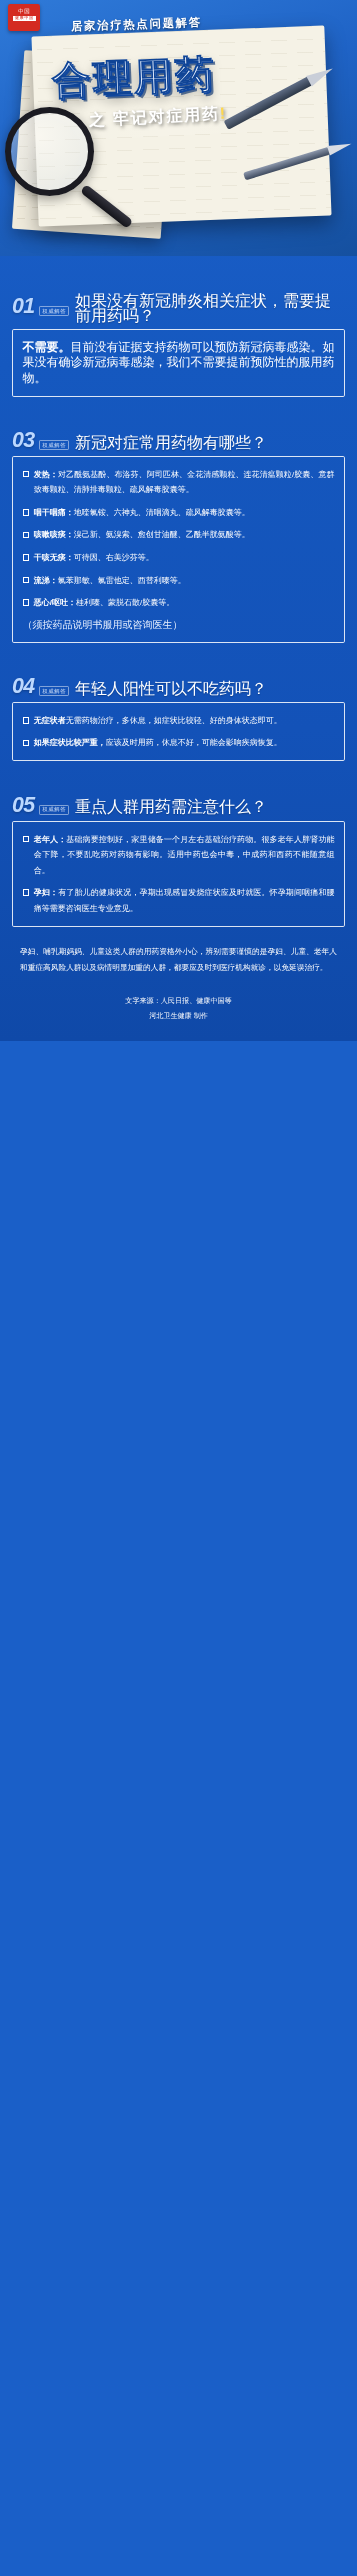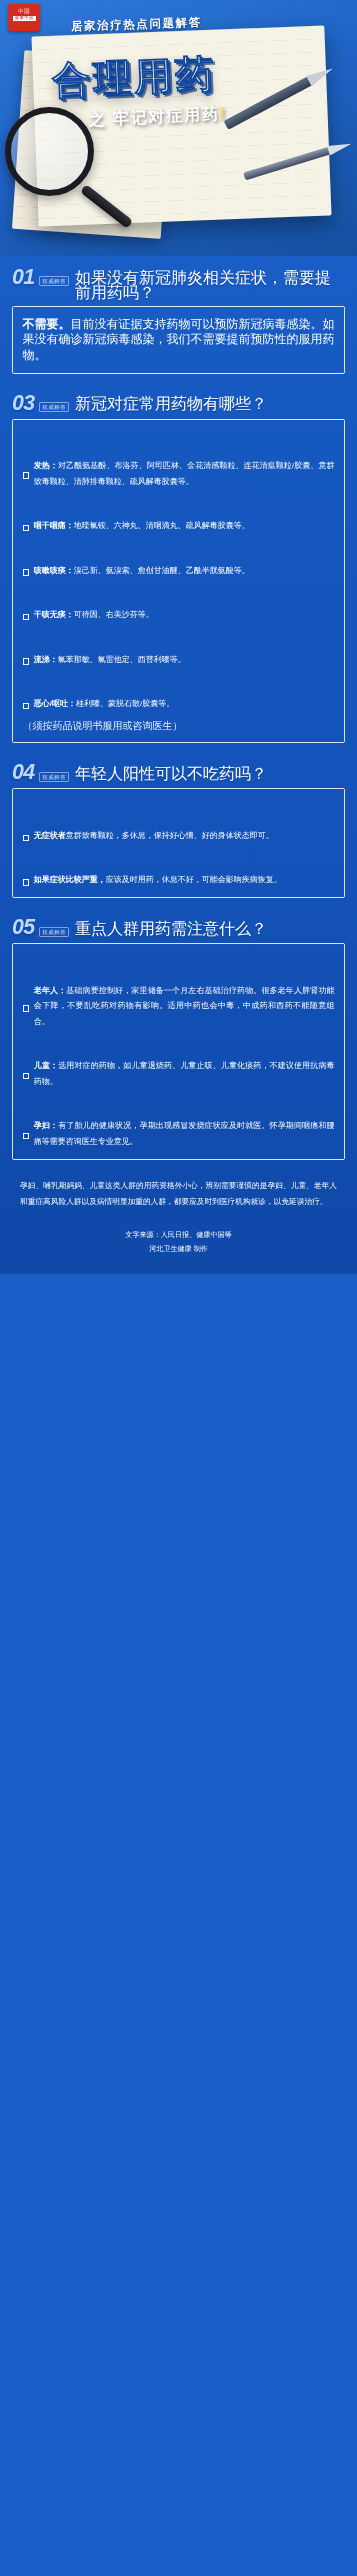--- a/index.html
+++ b/index.html
@@ -179,22 +179,23 @@
     left: 71px; top: 112px;
     width: 196px; height: 24px;
     background: linear-gradient(90deg, rgba(255,255,255,0), rgba(255,255,255,.10), rgba(255,255,255,0));
     transform: rotate(-3deg);
   }
 
   
   .section { padding: 0 12px; }
   .qhead {
     display: flex;
-    align-items: flex-start;
+    align-items: center;
     padding: 10.7px 0 6px 0;
+    margin-top: 23px;
   }
   .qnum {
     font-size: 21.4px;
     font-weight: bold;
     font-style: italic;
     color: #bcd8ff;
     line-height: 20px;
     letter-spacing: -0.6px;
     margin-right: 4.8px;
     text-shadow: 0 1.2px 2.4px rgba(0,0,0,.25);
@@ -227,23 +228,22 @@
   }
   .card p {
     font-size: 12px;
     line-height: 15.5px;
     color: #ffffff;
     text-align: justify;
   }
   .card p .b { font-weight: bold; }
   .li {
     display: flex;
-    align-items: center;
+    align-items: flex-start;
     margin-bottom: 7.1px;
-    margin-top: 29px;
   }
   .li:last-child { margin-bottom: 0; }
   .box {
     flex: 0 0 auto;
     width: 6.5px; height: 6.5px;
     border: 0.6px solid #ffffff;
     margin: 4.2px 4.8px 0 0;
   }
   .li-txt {
     flex: 1;
@@ -359,21 +359,21 @@
 
   <div class="section">
     <div class="qhead">
       <div class="qnum">04</div>
       <div class="qtag">权威解答</div>
       <div class="qtext">年轻人阳性可以不吃药吗？</div>
     </div>
     <div class="card">
       <div class="li">
         <span class="box"></span>
-        <div class="li-txt"><span class="b">无症状者</span><span>意群致毒颗粒，多休息，保持好心情、好的身体状态即可。</span></div>
+        <div class="li-txt"><span class="b">无症状者</span><span>无需药物治疗，多休息，如症状比较轻、好的身体状态即可。</span></div>
       </div>
       <div class="li">
         <span class="box"></span>
         <div class="li-txt"><span class="b">如果症状比较严重，</span><span>应该及时用药，休息不好，可能会影响疾病恢复。</span></div>
       </div>
     </div>
   </div>
 
   <div class="section">
     <div class="qhead">
@@ -381,24 +381,20 @@
       <div class="qtag">权威解答</div>
       <div class="qtext">重点人群用药需注意什么？</div>
     </div>
     <div class="card">
       <div class="li">
         <span class="box"></span>
         <div class="li-txt"><span class="b">老年人：</span><span>基础病要控制好，家里储备一个月左右基础治疗药物。很多老年人胖肾功能会下降，不要乱吃药对药物有影响。适用中药也会中毒，中成药和西药不能随意组合。</span></div>
       </div>
       <div class="li">
         <span class="box"></span>
-        <div class="li-txt"><span class="b">儿童：</span><span>选用对症的药物，如儿童退烧药、儿童止咳、儿童化痰药，不建议使用抗病毒药物。</span></div>
-      </div>
-      <div class="li">
-        <span class="box"></span>
         <div class="li-txt"><span class="b">孕妇：</span><span>有了胎儿的健康状况，孕期出现感冒发烧症状应及时就医。怀孕期间咽痛和腰痛等需要咨询医生专业意见。</span></div>
       </div>
     </div>
   </div>
 
   <div class="closing">孕妇、哺乳期妈妈、儿童这类人群的用药资格外小心，辨别需要谨慎的是孕妇、儿童、老年人和重症高风险人群以及病情明显加重的人群，都要应及时到医疗机构就诊，以免延误治疗。</div>
 
   <div class="footer">
     <div>文字来源：人民日报、健康中国等</div>
     <div class="line2">河北卫生健康 制作</div>

